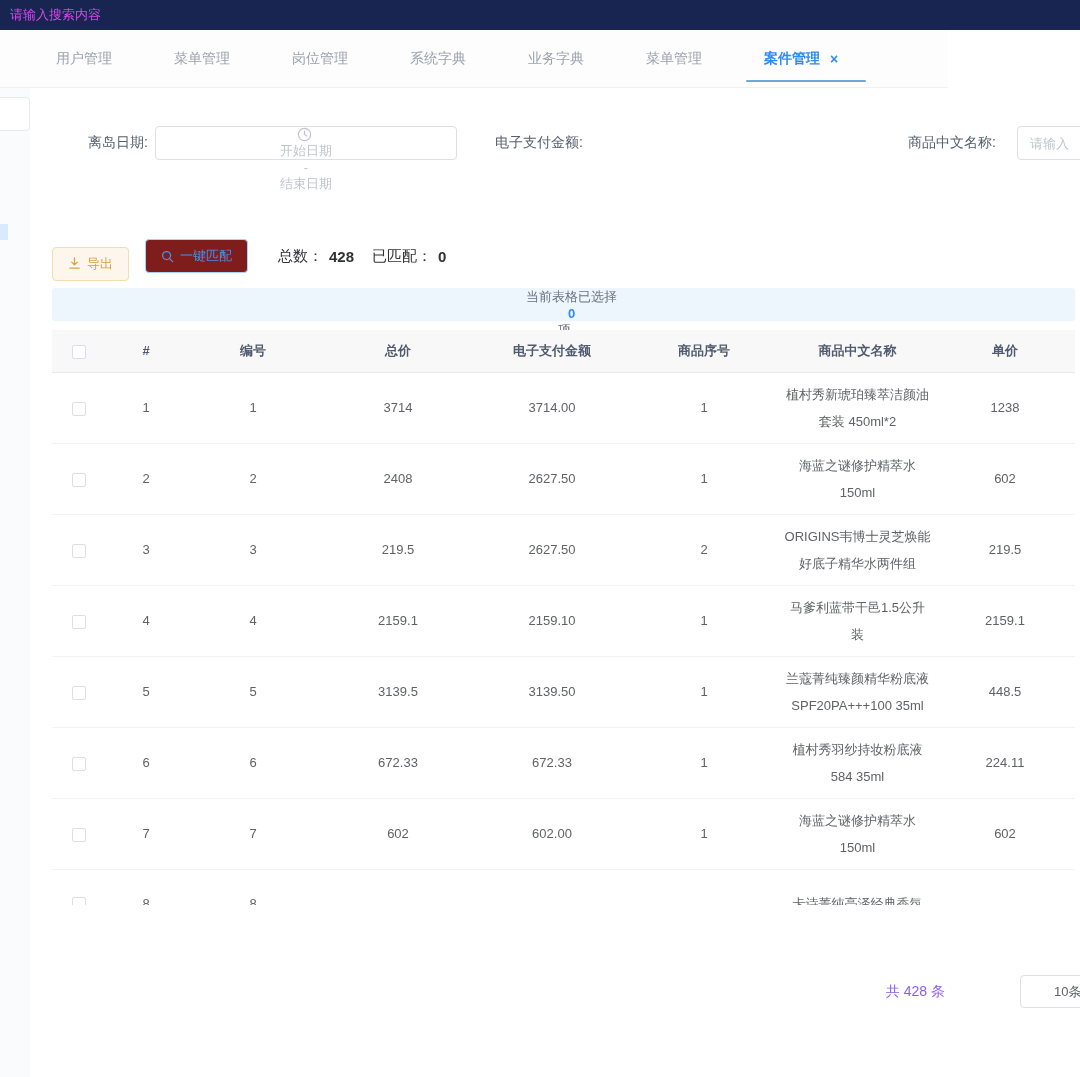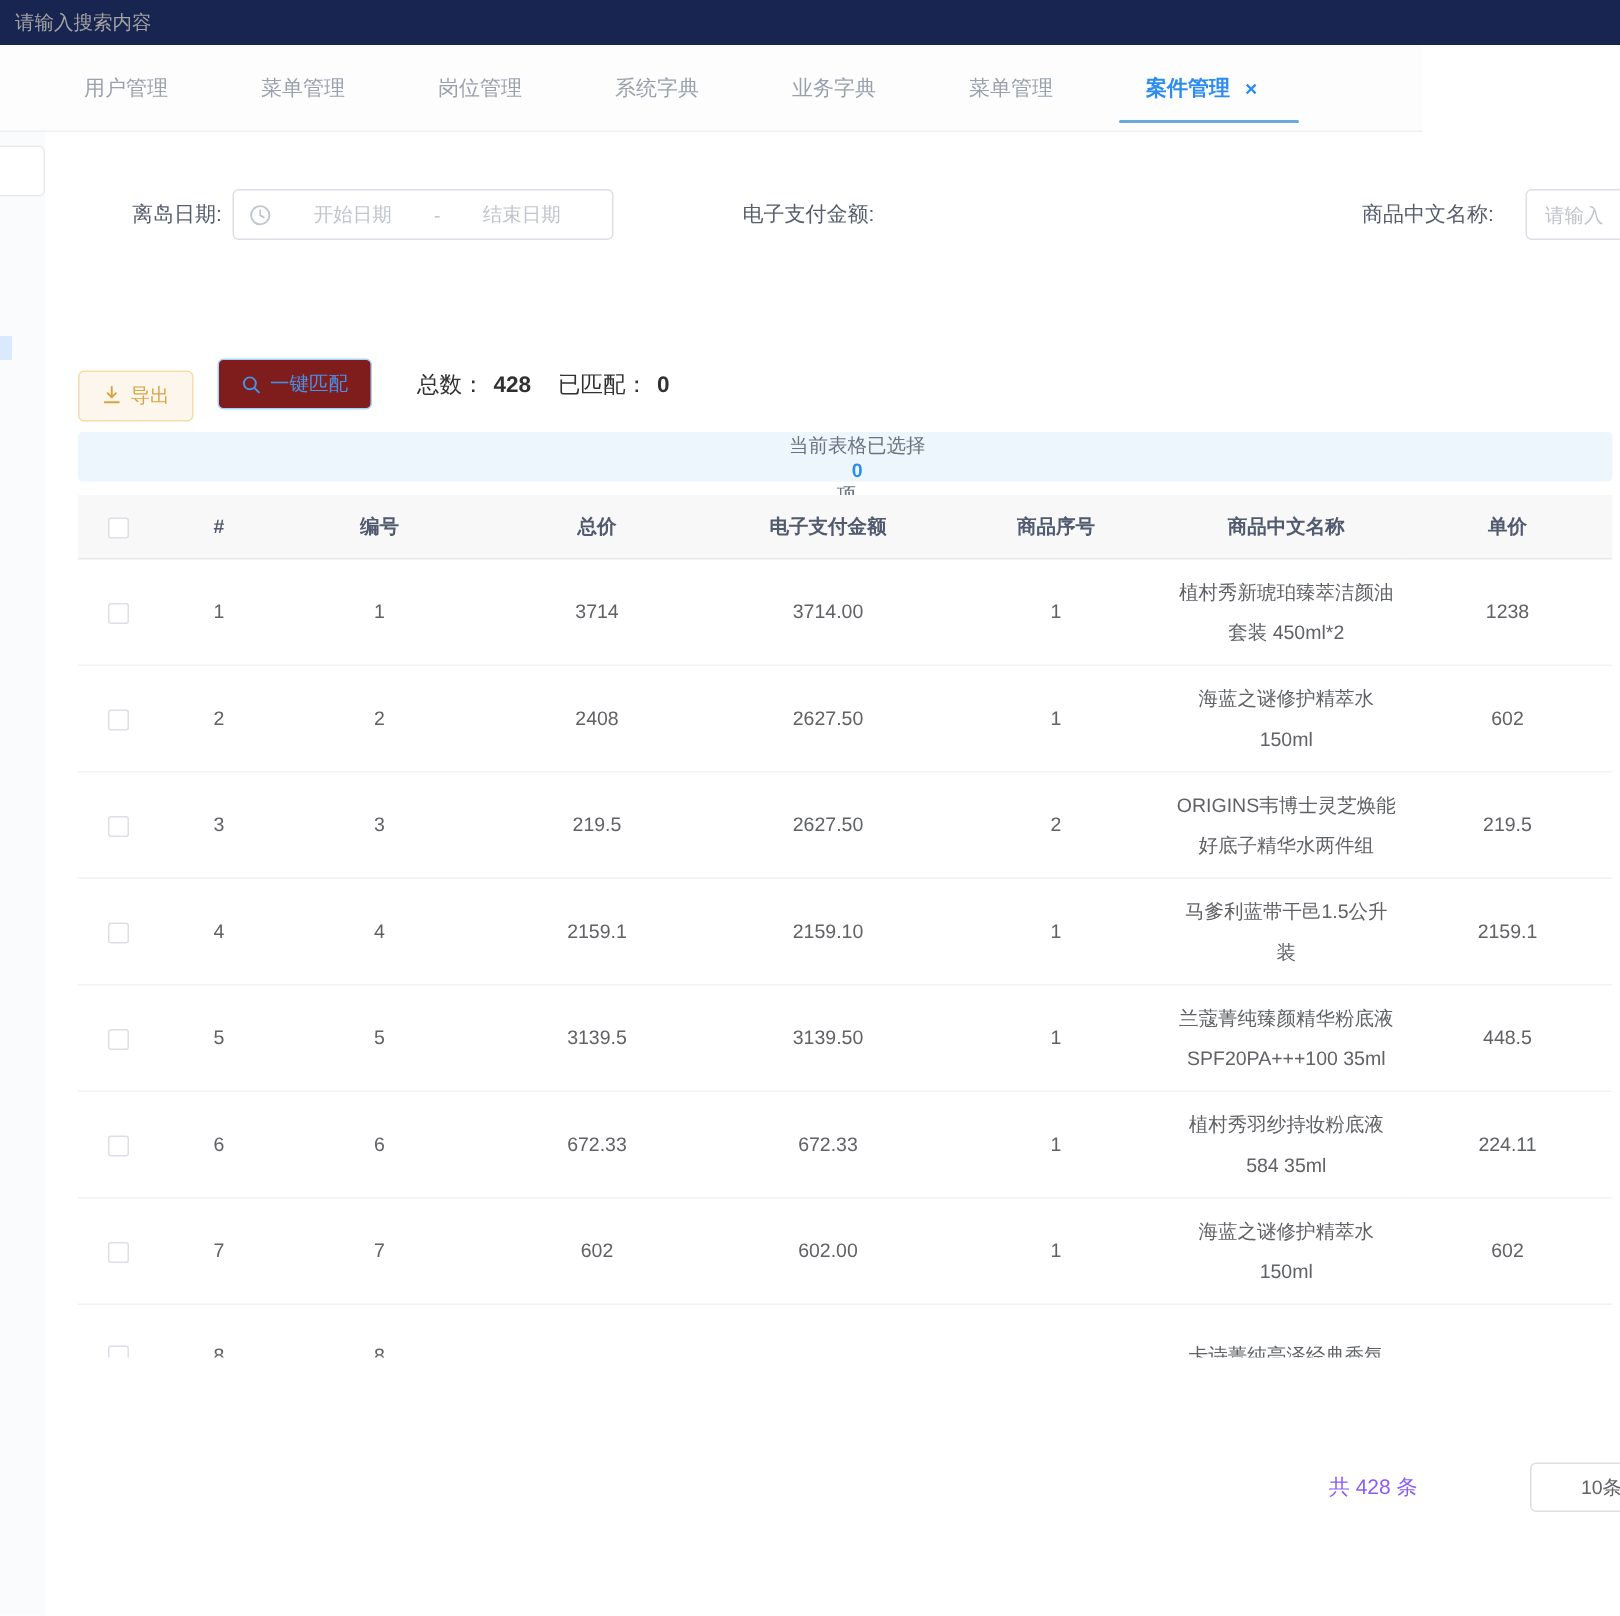--- a/index.html
+++ b/index.html
@@ -2,21 +2,21 @@
 <html><head>
 <meta charset="utf-8">
 <style>
   * { margin:0; padding:0; box-sizing:border-box; }
   html,body { width:1080px; height:1077px; overflow:hidden; background:#fff;
     font-family:"Liberation Sans","DejaVu Sans",sans-serif; }
 
   
   .topbar { position:absolute; left:0; top:0; width:1080px; height:30px;
     background:#182550; display:flex; align-items:flex-start; }
-  .topbar-search { color:#a3a3a3; font-size:13px; padding:6px 0 0 10px; }
+  .topbar-search { color:#d946ef; font-size:13px; padding:6px 0 0 10px; }
 
   
   .tabbar { position:absolute; left:0; top:30px; width:948px; height:58px;
     background:#fdfdfd; border-bottom:1px solid #f0f0f0;
     display:flex; align-items:center; padding-left:56px; }
   .tab { color:#9aa1ad; font-size:14px; margin-right:62px; cursor:pointer;
     position:relative; height:58px; display:flex; align-items:center; white-space:nowrap; }
   .tab.active { color:#2d8cf0;font-weight:bold; }
   .tab.active::after { content:""; position:absolute; left:-18px; right:-28px;
     bottom:6px; height:2px; background:#6aa9dc; border-radius:1px; }
@@ -29,21 +29,21 @@
   .blue-sliver { position:absolute; left:0; top:224px; width:8px; height:16px; background:#d8eafc; }
 
   
   .filters { position:absolute; left:30px; top:126px; width:1050px; height:36px; }
   .filter-label { position:absolute; top:8px; color:#565d6b; font-size:14px; white-space:nowrap; }
   .lbl-date { left:58px; }
   .lbl-amount { left:465px; }
   .lbl-product { left:878px; }
   .input-box { position:absolute; top:0; height:34px; background:#fff;
     border:1px solid #dcdfe6; border-radius:4px; display:flex; align-items:center; }
-  .date-box { left:125px; width:254px; padding:0 10px; }
+  .date-box { left:125px; width:302px; padding:0 10px;flex-direction:column; }
   .date-box .ph { color:#c0c4cc; font-size:13px; text-align:center; flex:1; }
   .date-sep { color:#c0c4cc; font-size:13px; padding:0 4px; }
   .amount-box { left:575px; width:222px; }
   .product-box { left:987px; width:140px; }
   .text-input { border:none; outline:none; width:100%; height:100%; font-size:13px;
     padding:0 12px; background:transparent; color:#606266;
     font-family:"Liberation Sans","DejaVu Sans",sans-serif; }
   .text-input::placeholder { color:#c0c4cc; }
   .icon-clock { width:15px; height:15px; margin-right:4px; flex:none; }
 

